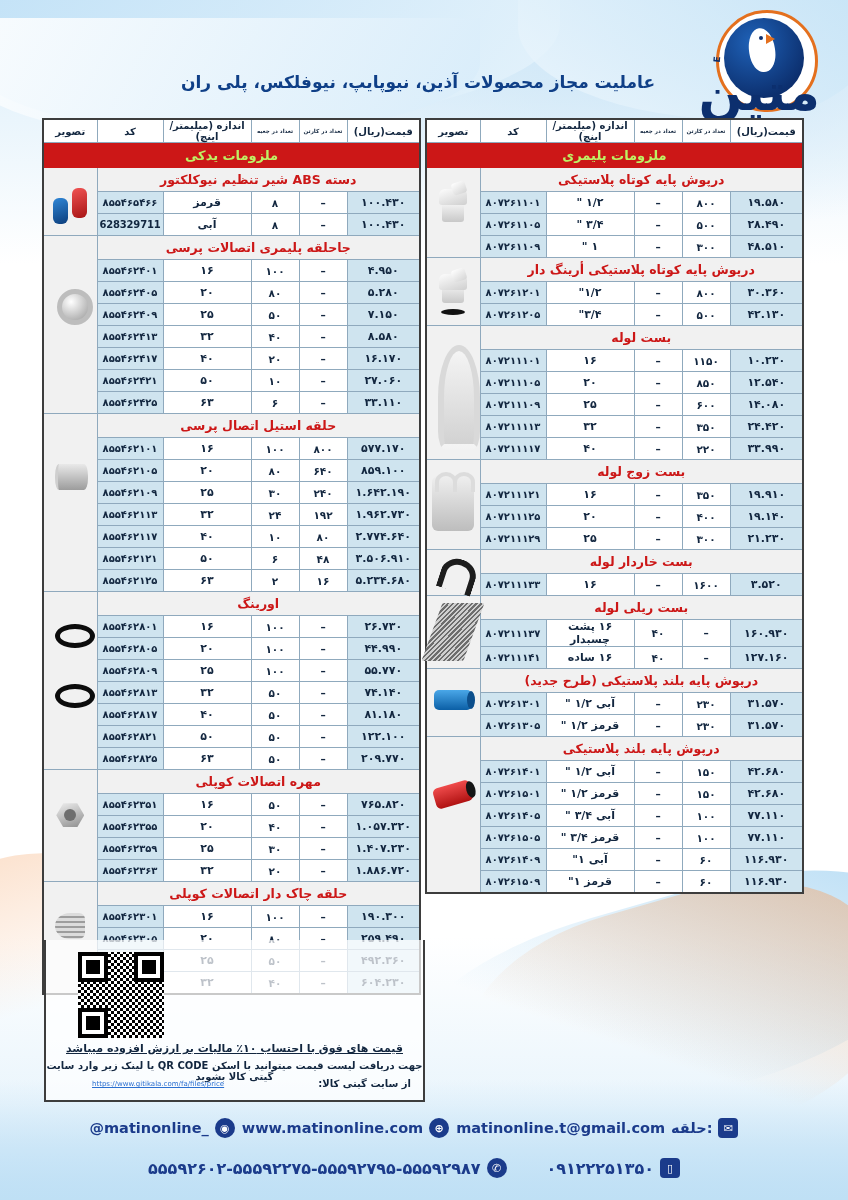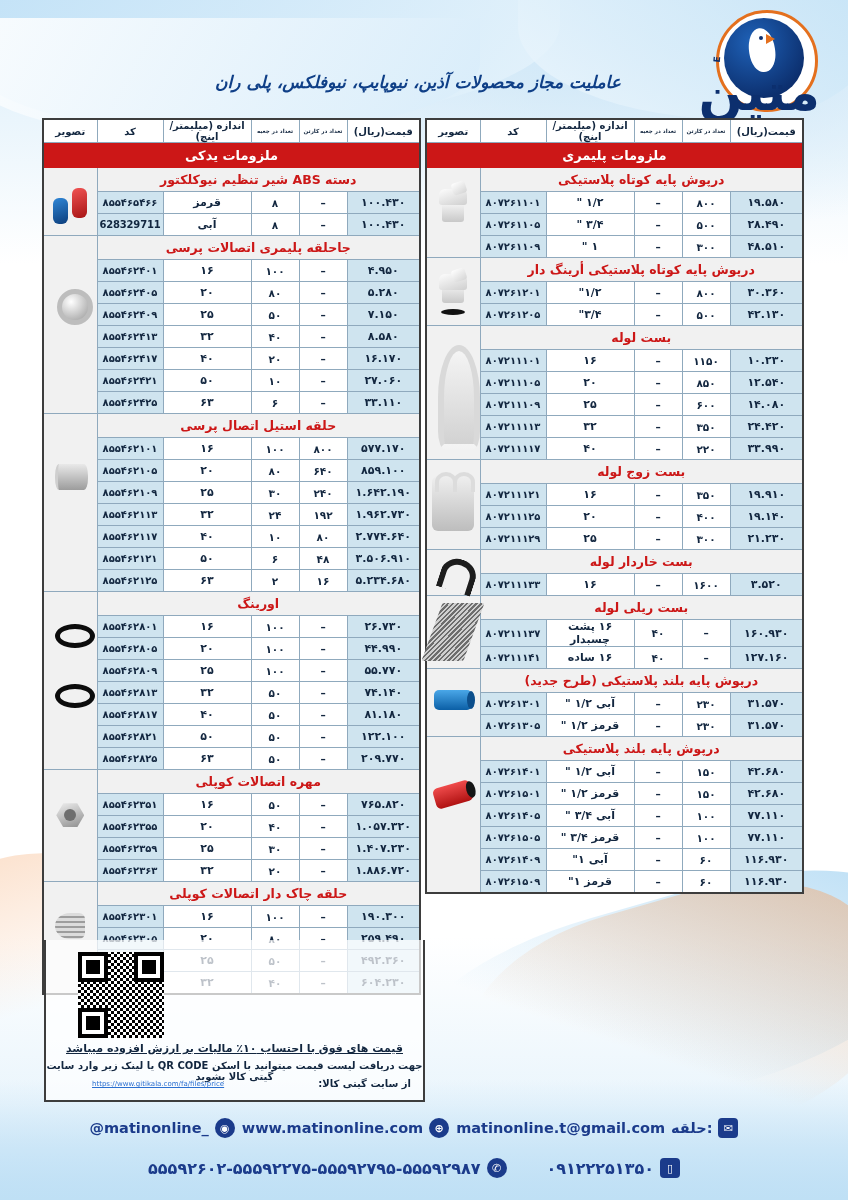--- a/index.html
+++ b/index.html
@@ -39,21 +39,21 @@
        transform:rotate(12deg);border-radius:45%;}
 
   
   #header{position:absolute;left:0;top:0;width:848px;height:115px;z-index:5;}
   #shop-title{
     position:absolute;right:190px;top:22px;width:500px;text-align:center;
     font-size:27px;font-weight:bold;color:#0f3f87;letter-spacing:-.5px;
   }
   #shop-subtitle{
     position:absolute;right:150px;top:72px;width:560px;text-align:center;
-    font-size:17px;font-weight:bold;color:#0f3f87;font-style:italic;
+    font-size:17px;font-weight:bold;color:#0f3f87;
   }
   
   #logo{position:absolute;right:18px;top:6px;width:128px;height:104px;}
   .logo-ring{
     position:absolute;left:14px;top:4px;width:96px;height:96px;border-radius:50%;
     border:3px solid #e4701e;background:#ffffff;
   }
   .logo-disc{
     position:absolute;left:22px;top:12px;width:80px;height:80px;border-radius:50%;
     background:radial-gradient(circle at 36% 30%,#1f62b8,#0c2f6e 75%);
@@ -86,21 +86,21 @@
     border:1px solid #8fa9bd;padding:0;text-align:center;vertical-align:middle;
     height:21px;color:#12263f;
   }
   thead th{
     background:#ffffff;font-weight:bold;color:#111;font-size:10px;height:24px;
     border-bottom:2px solid #3d3d3d;
     margin-left:28px;
   }
   th.h-qty{font-size:5.6px;font-weight:bold;letter-spacing:-.2px;}
   tr.maincat td{
-    background:#cc1717;color:#ffffff;font-weight:bold;font-size:13px;height:24px;
+    background:#cc1717;color:#bef264;font-weight:bold;font-size:13px;height:24px;
     border-color:#cc1717;letter-spacing:.2px;
   }
   tr.subcat td{
     background:#f1f1f1;color:#cc1717;font-weight:bold;font-size:12.5px;height:23px;
   }
   td.price{background:#cfe4ef;font-weight:bold;font-size:11px;}
   td.code{background:#cfe4ef;font-weight:bold;font-size:10px;letter-spacing:-.2px;}
   td.size{font-weight:bold;font-size:11px;}
   td.cnt{font-weight:bold;font-size:10.5px;}
   td.imgcell{background:#ffffff;padding:2px;}

